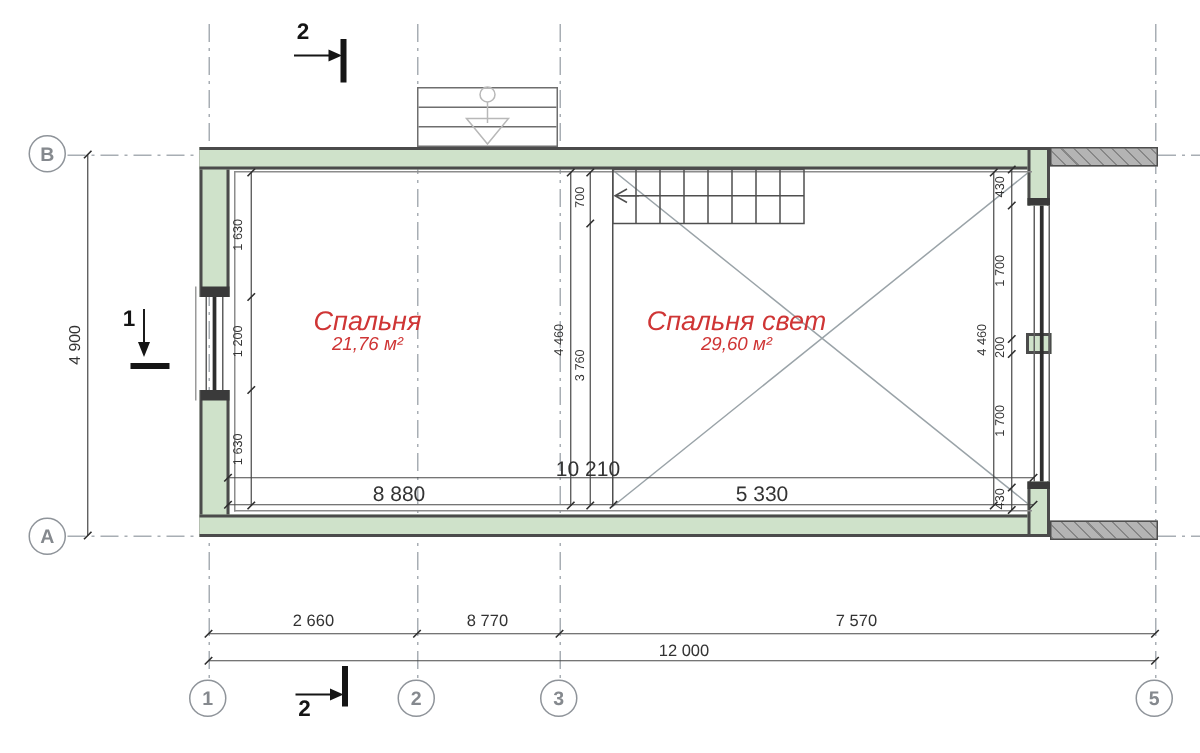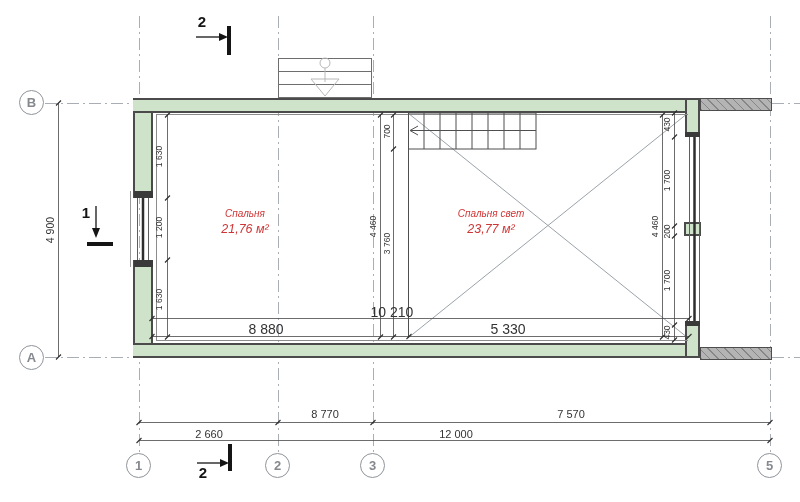--- a/index.html
+++ b/index.html
@@ -26,21 +26,21 @@
   
   .dl,.dv,.dlb,.dvbig{position:absolute;color:var(--dim_text,#333);white-space:nowrap;text-align:center;}
   .dl{width:54px;height:11px;font-size:14px;line-height:11px;}
   .dv{width:46px;height:11px;font-size:8.5px;line-height:11px;transform:rotate(-90deg);}
   .dlb{width:60px;height:13px;font-size:11px;line-height:13px;}
   .dvbig{width:56px;height:12px;font-size:10.5px;line-height:12px;transform:rotate(-90deg);}
   
   .secnum{position:absolute;width:18px;height:18px;font-size:15px;font-weight:bold;color:#151515;text-align:center;line-height:18px;}
   
   .room{position:absolute;width:120px;text-align:center;color:var(--room_label,#cf3535);font-style:italic;}
-  .room .rname{font-size:10px;line-height:16px;}
+  .room .rname{font-size:18px;line-height:16px;}
   .room .rarea{font-size:12.5px;line-height:15px;}
 </style>
 </head>
 <body>
 
 <div id="canvas">
 
   <svg class="layer">
     <g stroke="#a8aeb4" stroke-width="1" stroke-dasharray="12 4 2 4" fill="none">
       <path d="M139.5 16 V453"></path>
@@ -158,37 +158,37 @@
   <div class="secnum" style="left:193px;top:13px">2</div>
   <div class="secnum" style="left:194px;top:464px">2</div>
   <div class="secnum" style="left:77px;top:204px">1</div>
 
   <div class="room" style="left:185px;top:206px">
     <div class="rname">Спальня</div>
     <div class="rarea">21,76 м²</div>
   </div>
   <div class="room" style="left:431px;top:206px">
     <div class="rname">Спальня свет</div>
-    <div class="rarea">23,77 м²</div>
+    <div class="rarea">29,60 м²</div>
   </div>
 
   <div class="dvbig" style="left:22px;top:224px">4 900</div>
   <div class="dv" style="left:136px;top:151px">1 630</div>
   <div class="dv" style="left:136px;top:222px">1 200</div>
   <div class="dv" style="left:136px;top:294px">1 630</div>
   <div class="dv" style="left:364px;top:126px">700</div>
   <div class="dv" style="left:364px;top:238px">3 760</div>
   <div class="dv" style="left:350px;top:221px">4 460</div>
   <div class="dv" style="left:632px;top:221px">4 460</div>
   <div class="dv" style="left:644px;top:119px">430</div>
   <div class="dv" style="left:644px;top:175px">1 700</div>
   <div class="dv" style="left:644px;top:226px">200</div>
   <div class="dv" style="left:644px;top:275px">1 700</div>
   <div class="dv" style="left:644px;top:327px">430</div>
   <div class="dl" style="left:365px;top:307px">10 210</div>
   <div class="dl" style="left:239px;top:324px">8 880</div>
   <div class="dl" style="left:481px;top:324px">5 330</div>
-  <div class="dlb" style="left:179px;top:428px">2 660</div>
+  <div class="dlb" style="left:179px;top:408px">2 660</div>
   <div class="dlb" style="left:295px;top:408px">8 770</div>
   <div class="dlb" style="left:541px;top:408px">7 570</div>
   <div class="dlb" style="left:426px;top:428px">12 000</div>
 
 </div>
 
 </body></html>

